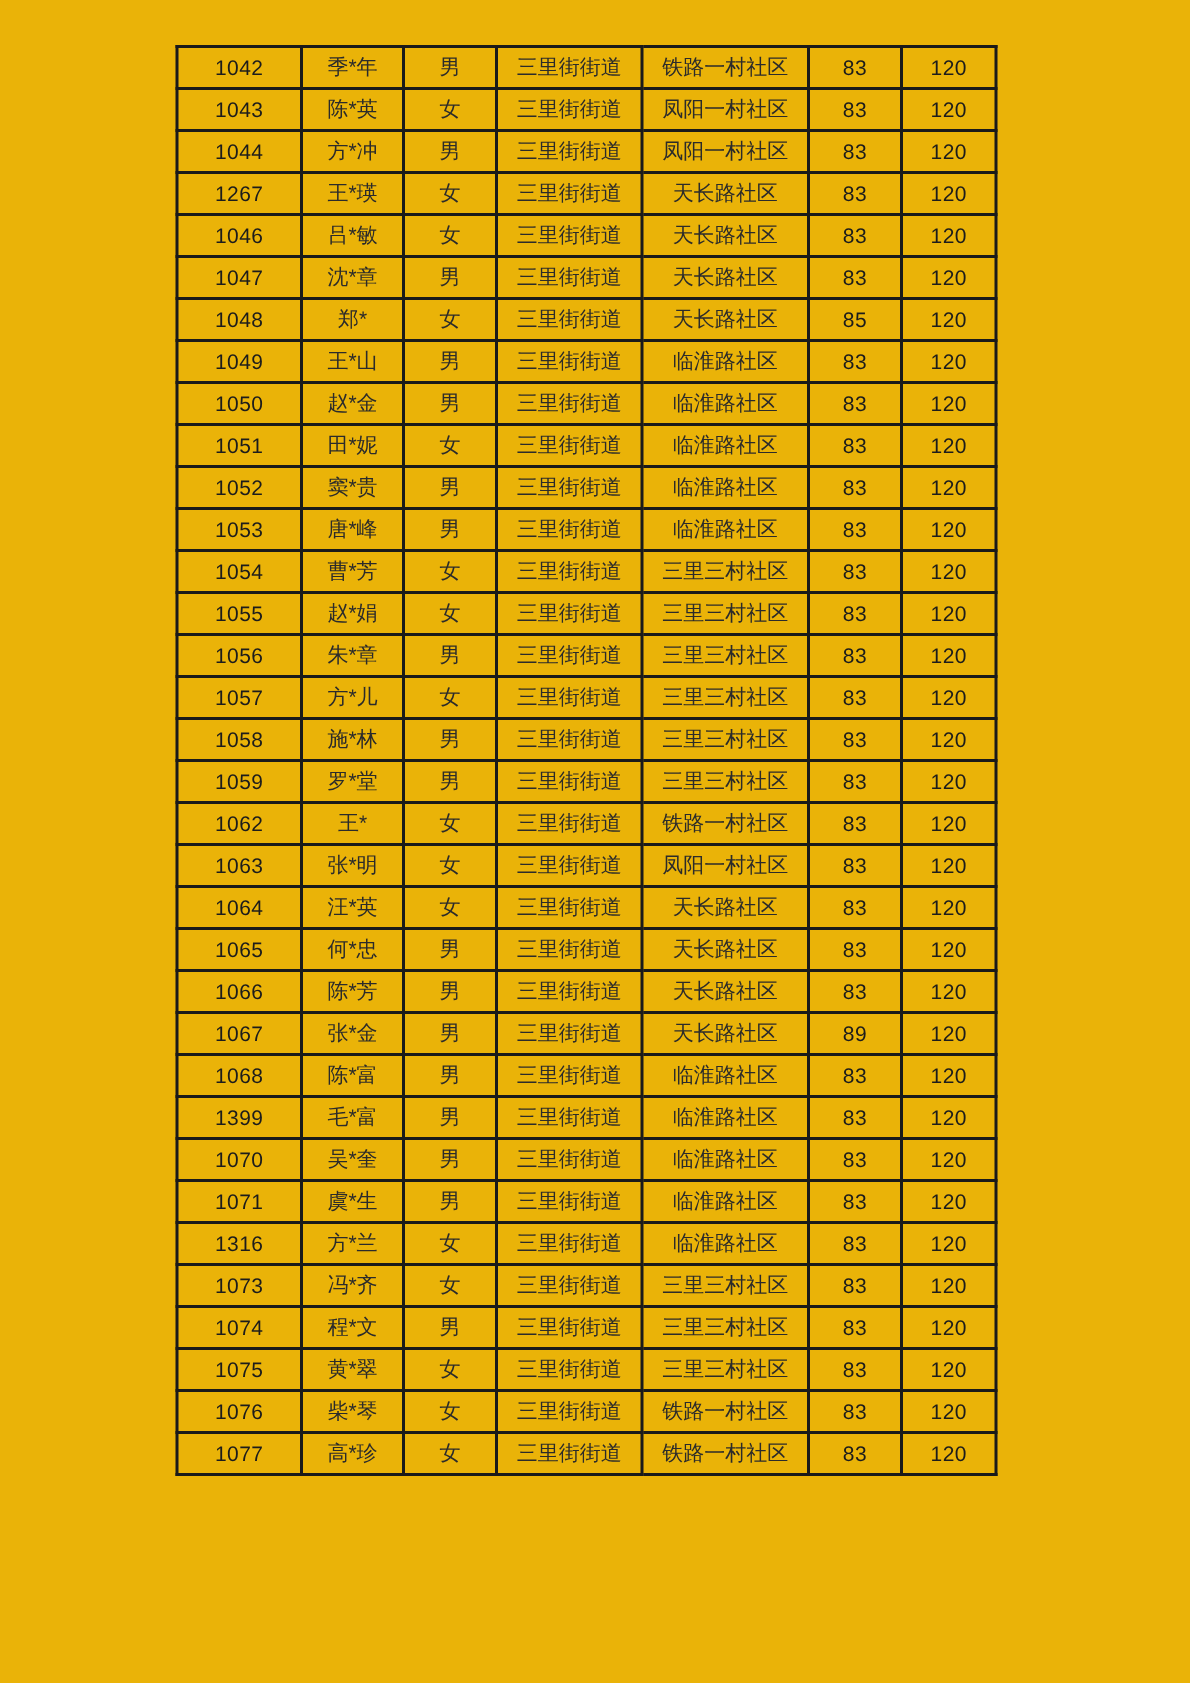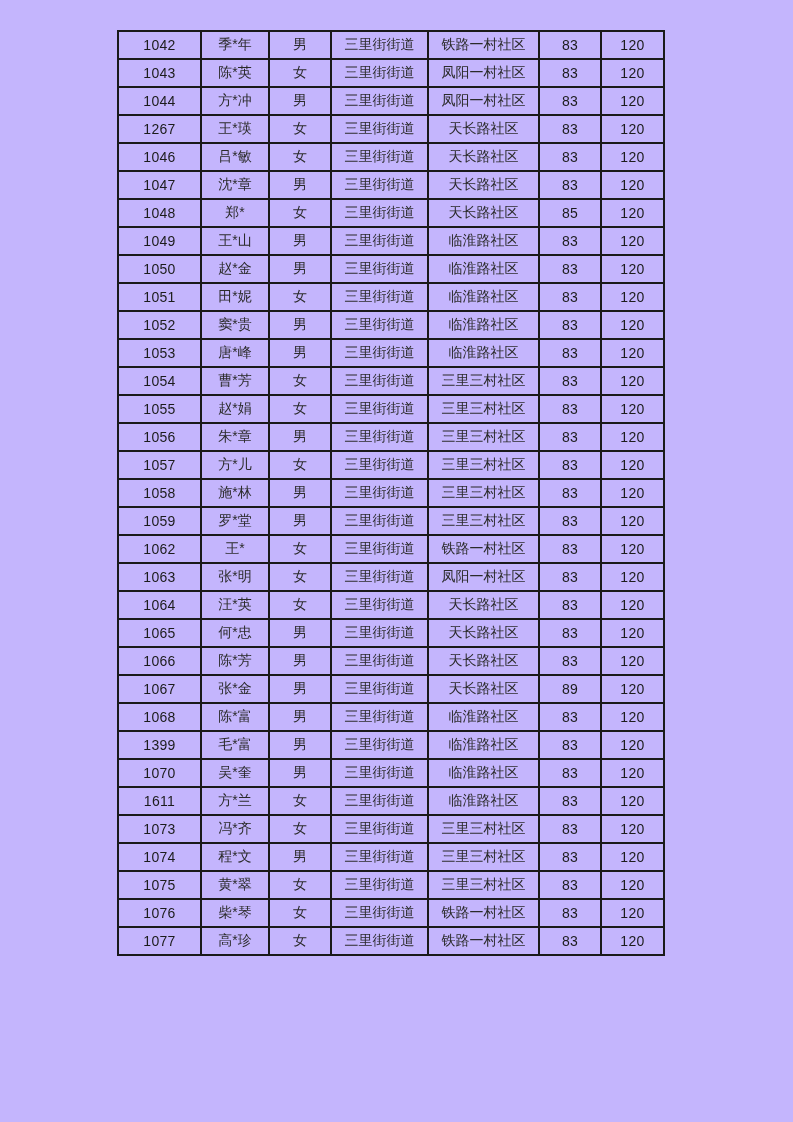--- a/index.html
+++ b/index.html
@@ -5,21 +5,21 @@
   html, body {
     margin: 0;
     padding: 0;
     background: #ffffff;
     font-family: "Liberation Sans", "DejaVu Sans", sans-serif;
   }
   .page {
     position: relative;
     width: 793px;
     height: 1122px;
-    background: #c4b5fd;
+    background: #eab308;
     overflow: hidden;
   }
   table.results {
     position: absolute;
     left: 117px;
     top: 30px;
     width: 546px;
     border-collapse: collapse;
     table-layout: fixed;
     border: 2px solid #1a1a1a;
@@ -299,21 +299,30 @@
         <tr>
           <td class="num">1070</td>
           <td>吴*奎</td>
           <td>男</td>
           <td>三里街街道</td>
           <td>临淮路社区</td>
           <td class="num">83</td>
           <td class="num">120</td>
         </tr>
         <tr>
-          <td class="num">1611</td>
+          <td class="num">1071</td>
+          <td>虞*生</td>
+          <td>男</td>
+          <td>三里街街道</td>
+          <td>临淮路社区</td>
+          <td class="num">83</td>
+          <td class="num">120</td>
+        </tr>
+        <tr>
+          <td class="num">1316</td>
           <td>方*兰</td>
           <td>女</td>
           <td>三里街街道</td>
           <td>临淮路社区</td>
           <td class="num">83</td>
           <td class="num">120</td>
         </tr>
         <tr>
           <td class="num">1073</td>
           <td>冯*齐</td>

